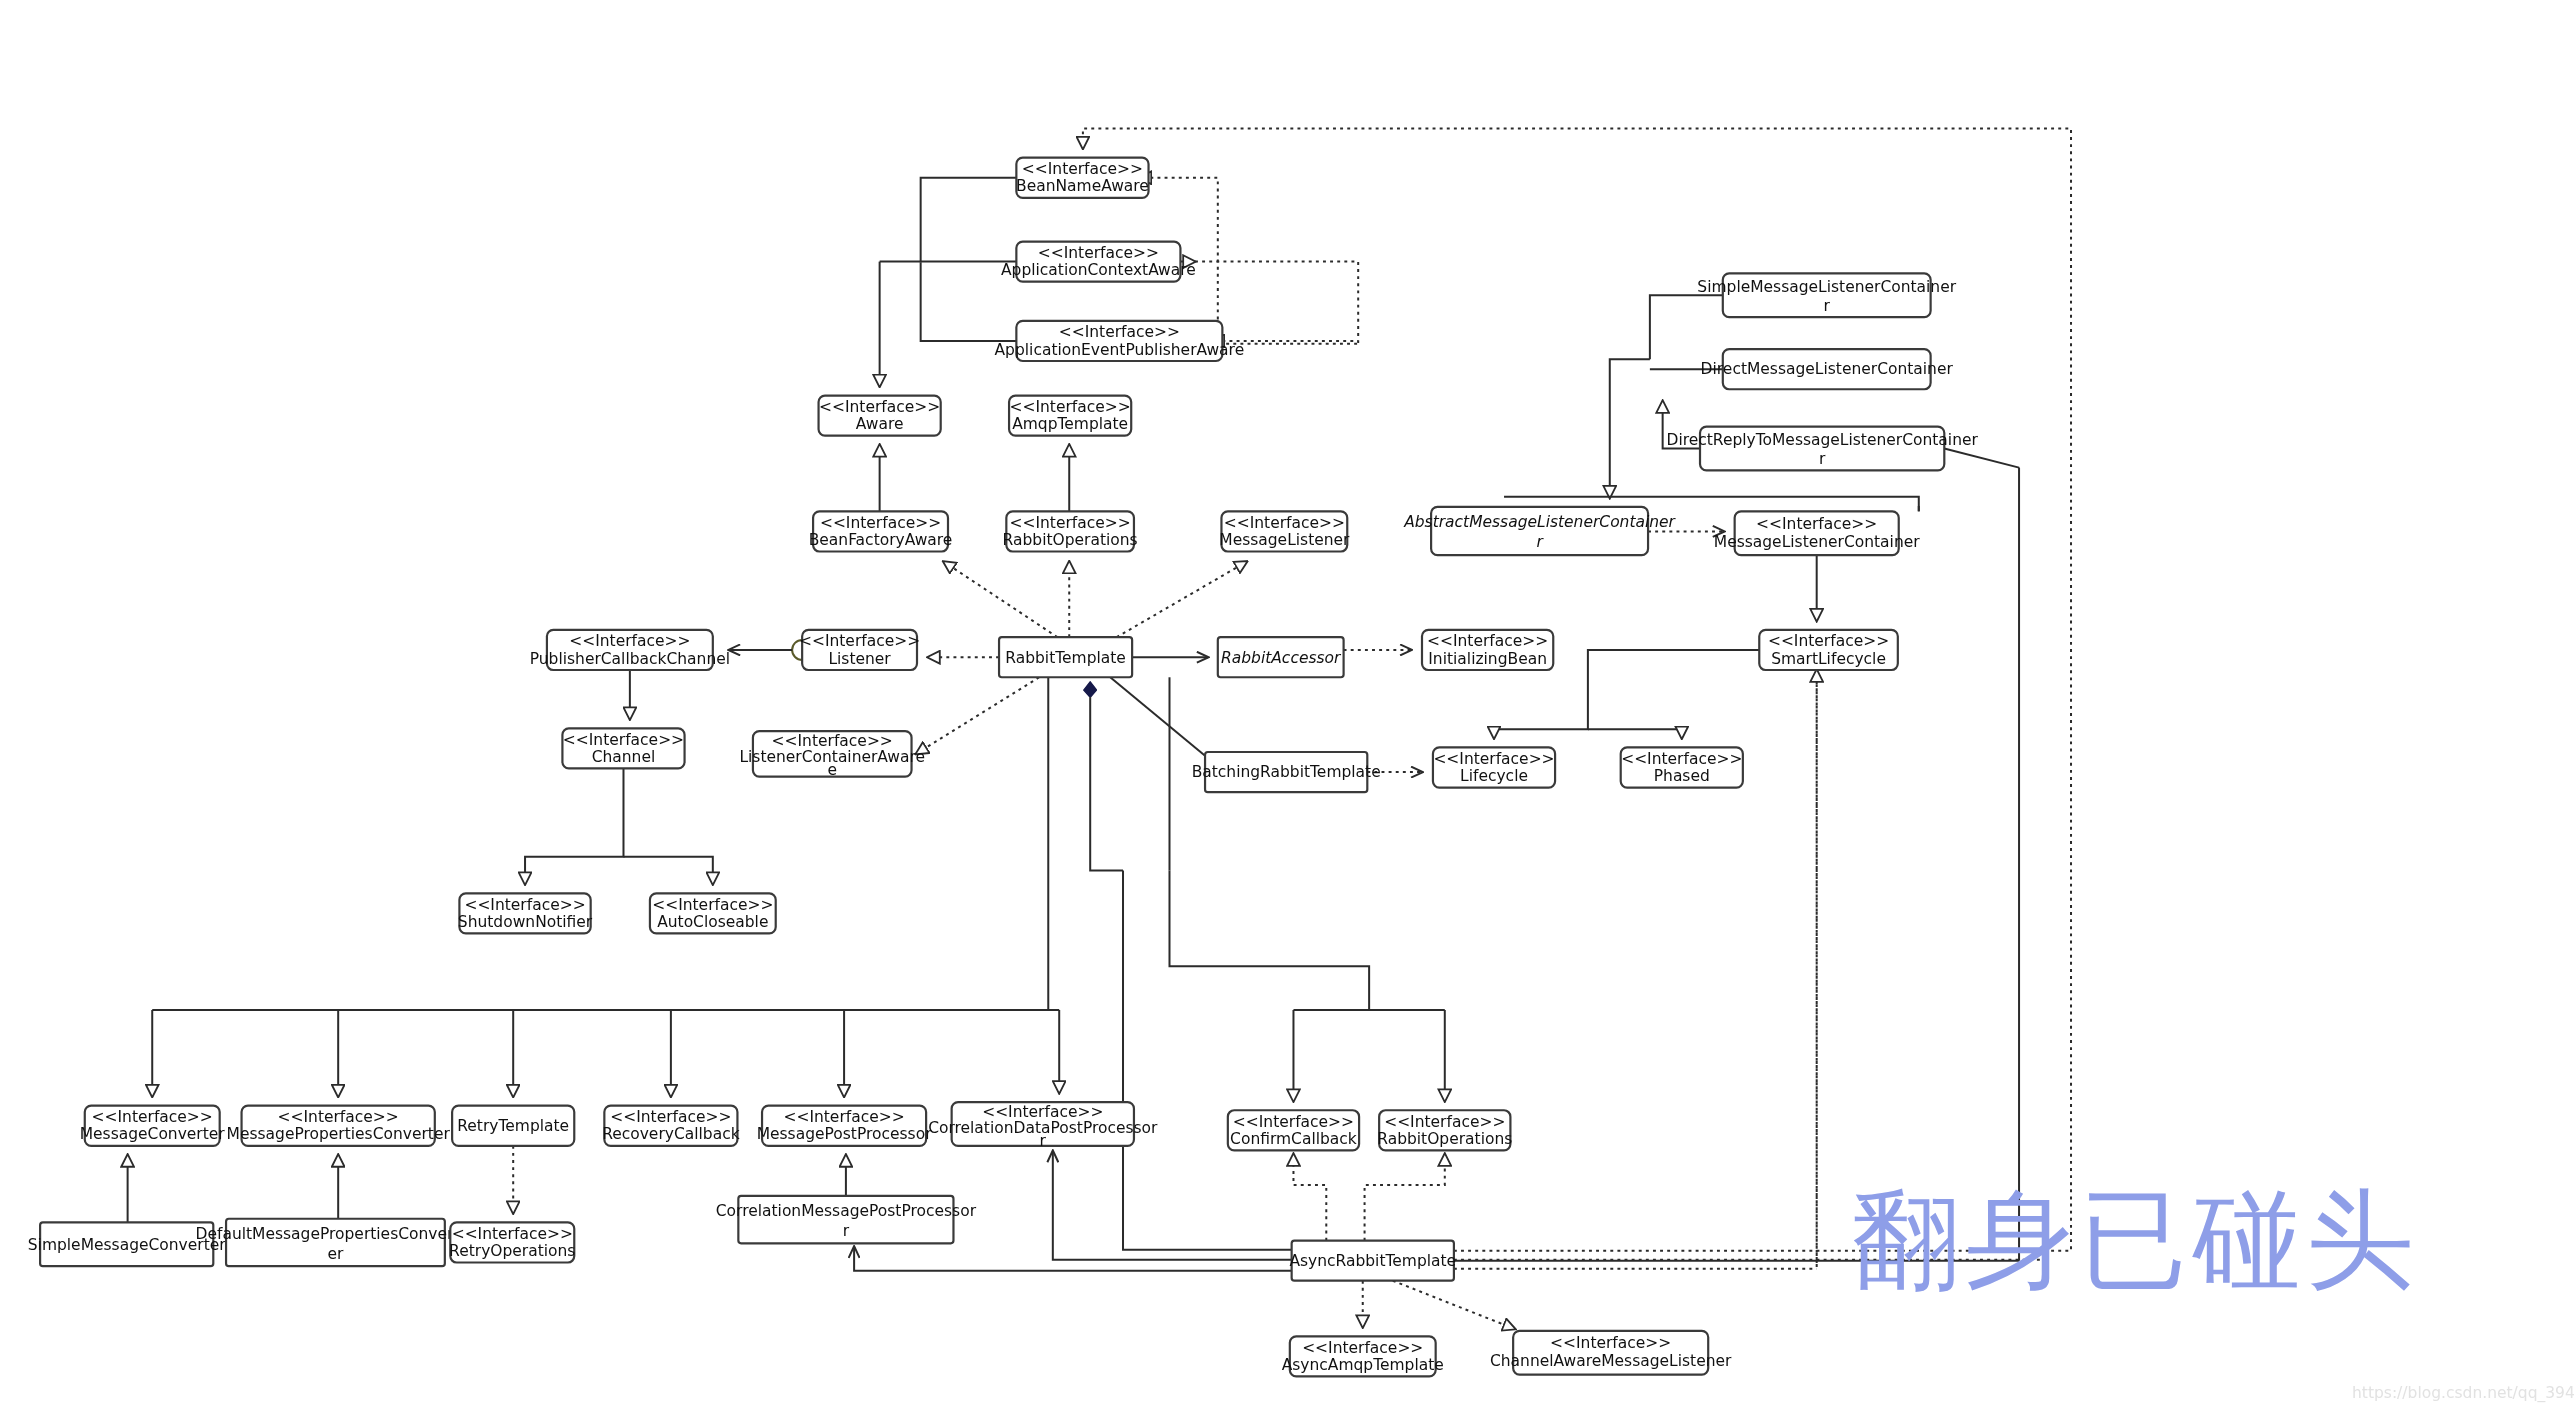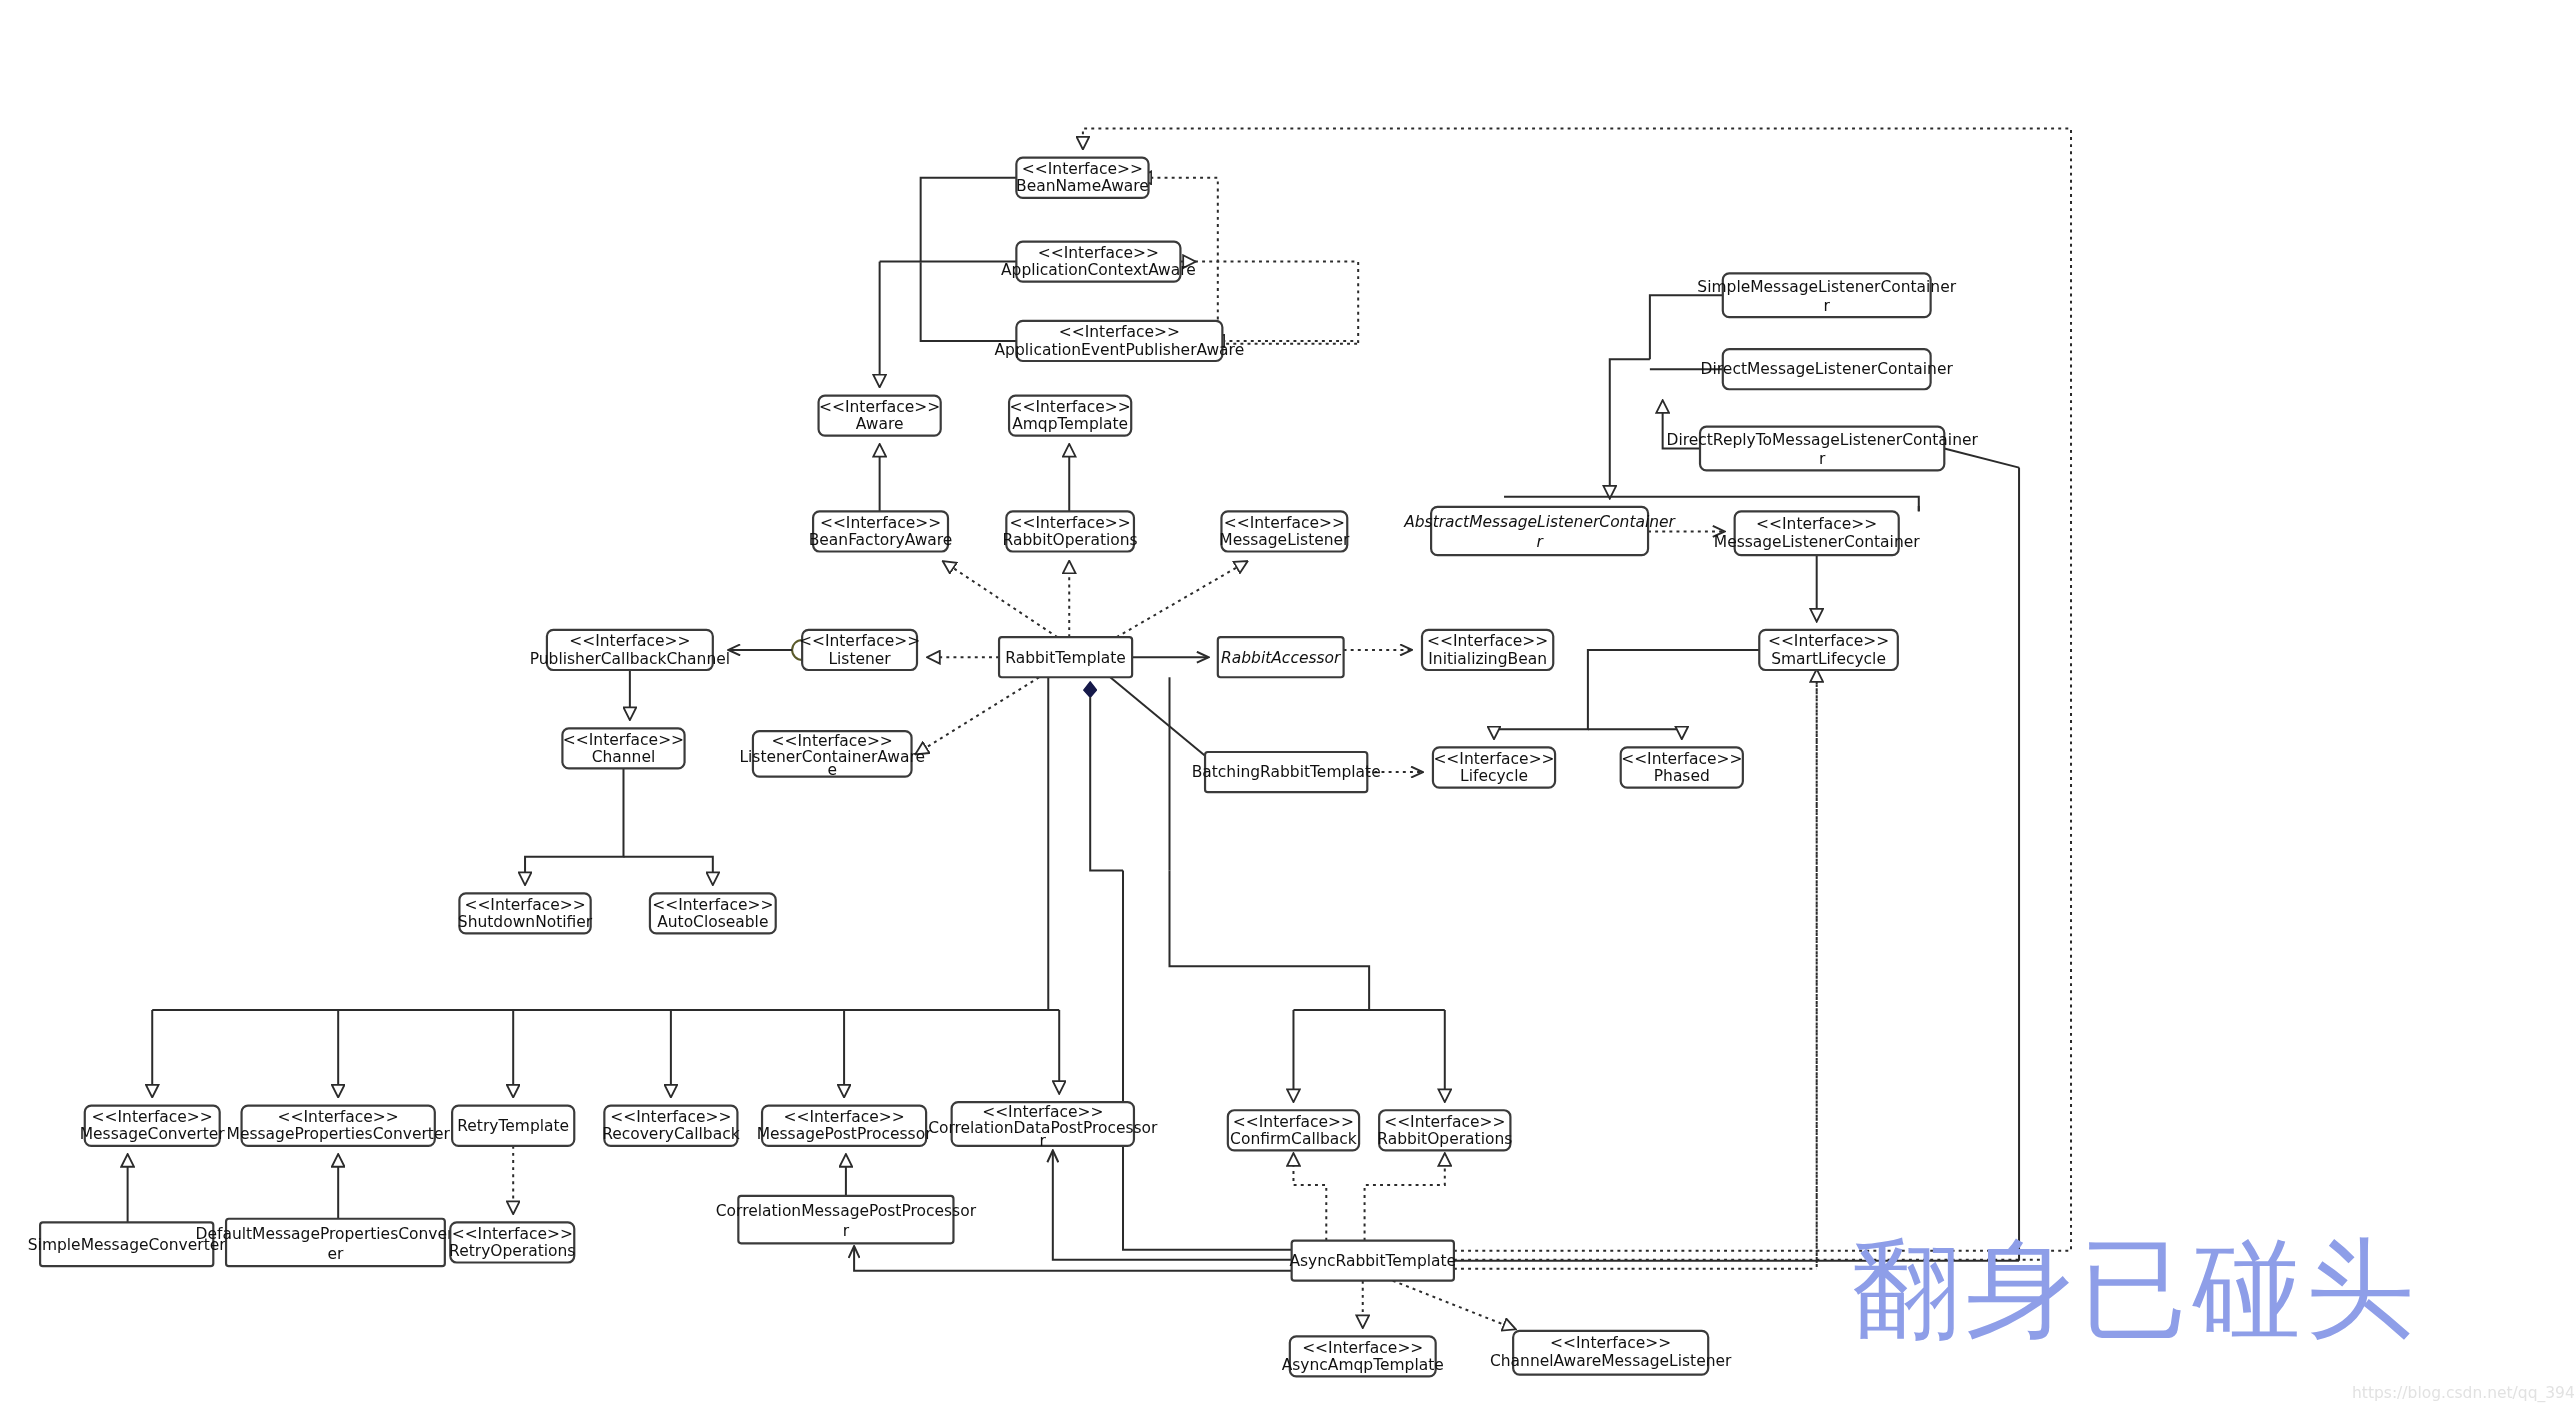--- a/index.html
+++ b/index.html
@@ -376,17 +376,17 @@
 
       <g>
         <rect class="cls-box" x="1660" y="1460" width="214" height="48" rx="7"></rect>
         <text class="cls-label" x="1767" y="1474">&lt;&lt;Interface&gt;&gt;</text>
         <text class="cls-label" x="1767" y="1494">ChannelAwareMessageListener</text>
       </g>
 
     </g>
   </svg>
 
-  <div class="wm" style="left:1852px; top:1217px;">翻身已碰头</div>
+  <div class="wm" style="left:1852px; top:1168px;">翻身已碰头</div>
   <div class="wm-url" style="left:2352px; top:1384px;">https://blog.csdn.net/qq_39470742</div>
 
 </div>
 
 
 </body></html>

